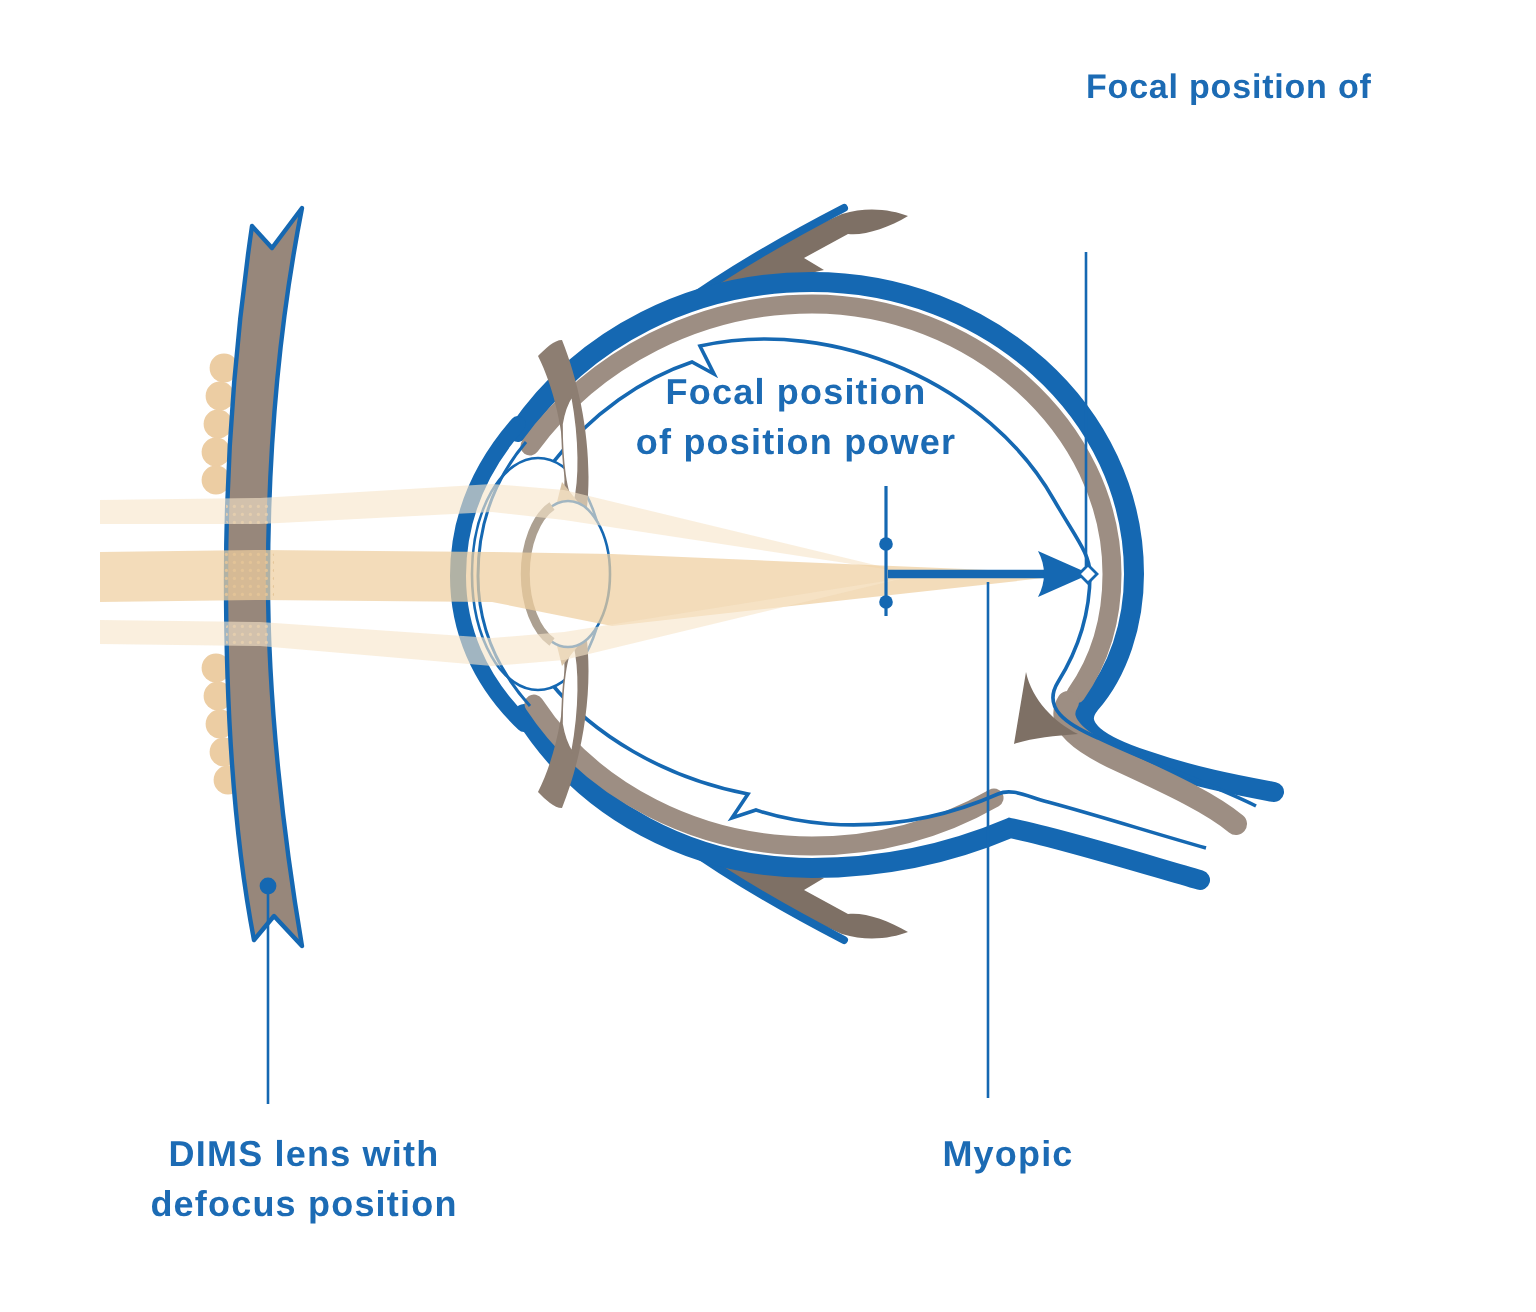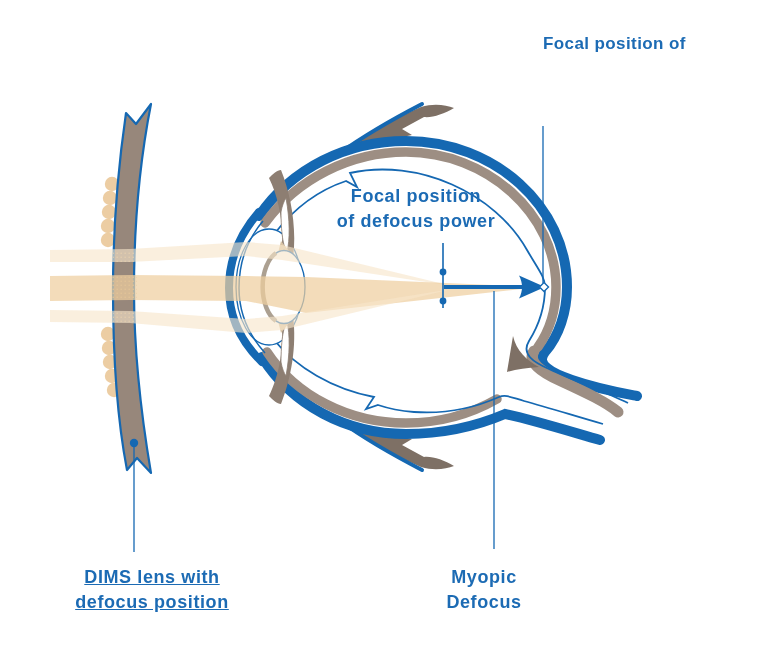--- a/index.html
+++ b/index.html
@@ -139,28 +139,27 @@
       <line class="st-blue" stroke-width="4.2" x1="444" y1="287" x2="523" y2="287"></line>
       <path class="f-blue" d="M 519,275.5 L 545,287 L 519,298.5 C 523,291 523,283 519,275.5 Z"></path>
       <path class="f-white st-blue" stroke-width="1.4" d="M 544,282.5 L 548.5,287 L 544,291.5 L 539.5,287 Z"></path>
     </g>
   </svg>
 
   <div class="label small" style="left:543px;top:33px;width:200px;">
     <div>Focal position of</div>
   </div>
 
-  <div class="label centered" style="left:316px;top:184px;width:200px;">
+  <div class="label centered" style="left:298px;top:184px;width:200px;">
     <div>Focal position</div>
-    <div>of defocus power</div>
+    <div>of position power</div>
   </div>
 
-  <div class="label centered" style="left:414px;top:565px;width:140px;">
+  <div class="label centered" style="left:434px;top:565px;width:140px;">
     <div>Myopic</div>
-    <div>Defocus</div>
   </div>
 
-  <div class="label centered" style="left:57px;top:565px;width:190px;text-decoration:underline;">
+  <div class="label centered" style="left:57px;top:565px;width:190px;">
     <div>DIMS lens with</div>
     <div>defocus position</div>
   </div>
 
 </div>
 
 </body></html>

